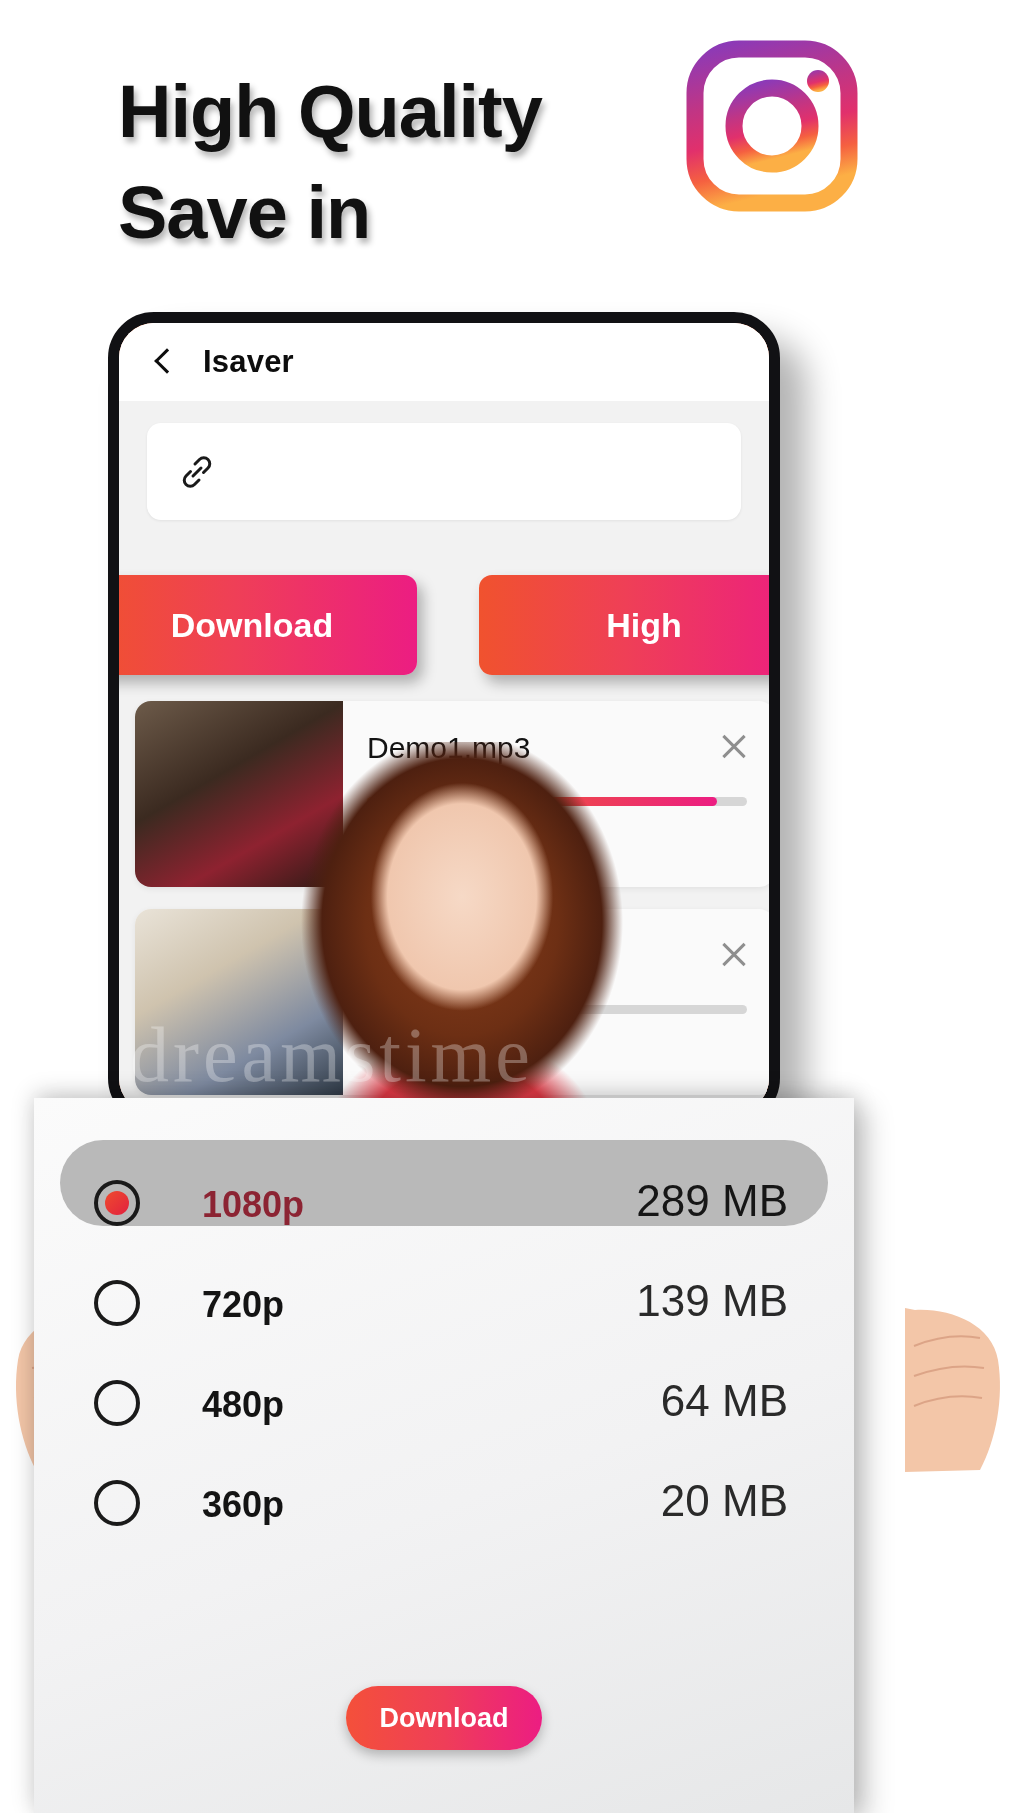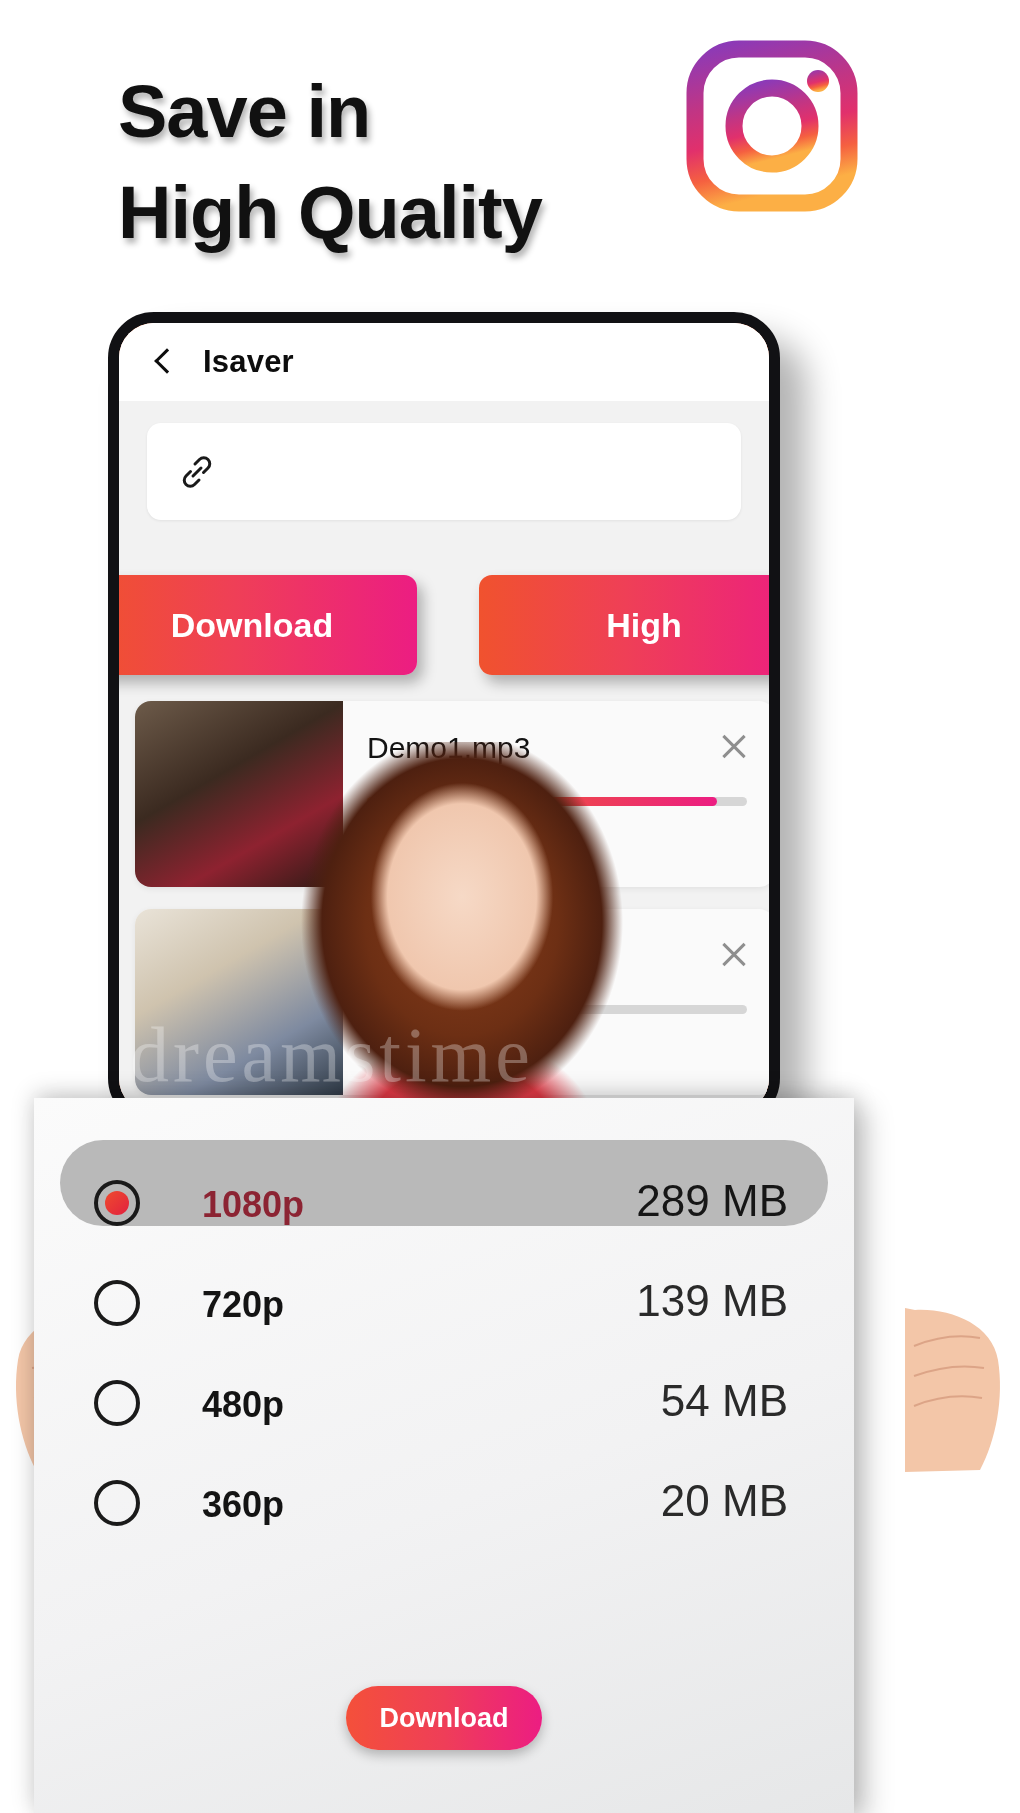--- a/index.html
+++ b/index.html
@@ -164,22 +164,22 @@
   }
   #bottom-strip {
     position:absolute; left:120px; top:1790px; width:560px; height:23px;
     background:#121214; z-index:3;
   }
 </style>
 </head>
 <body>
 
 <div id="headline">
+  <div class="hl-line">High Quality</div>
   <div class="hl-line">Save in</div>
-  <div class="hl-line">High Quality</div>
 </div>
 
 <div id="ig-logo">
   <svg width="180" height="180" viewBox="0 0 180 180">
     <defs>
       <linearGradient id="iggrad" x1="0%" y1="0%" x2="25%" y2="100%">
         <stop offset="0%" stop-color="#8a3ab9"></stop>
         <stop offset="38%" stop-color="#c13584"></stop>
         <stop offset="62%" stop-color="#e1306c"></stop>
         <stop offset="82%" stop-color="#f56040"></stop>
@@ -295,21 +295,21 @@
     <div class="q-row">
       <div class="radio"></div>
       <div class="q-label">720p</div>
       <div class="q-size">139 MB</div>
     </div>
     <div class="q-spacer" style="height:14px"></div>
 
     <div class="q-row">
       <div class="radio"></div>
       <div class="q-label">480p</div>
-      <div class="q-size">54 MB</div>
+      <div class="q-size">64 MB</div>
     </div>
     <div class="q-spacer" style="height:14px"></div>
 
     <div class="q-row">
       <div class="radio"></div>
       <div class="q-label">360p</div>
       <div class="q-size">20 MB</div>
     </div>
 
   </div>

